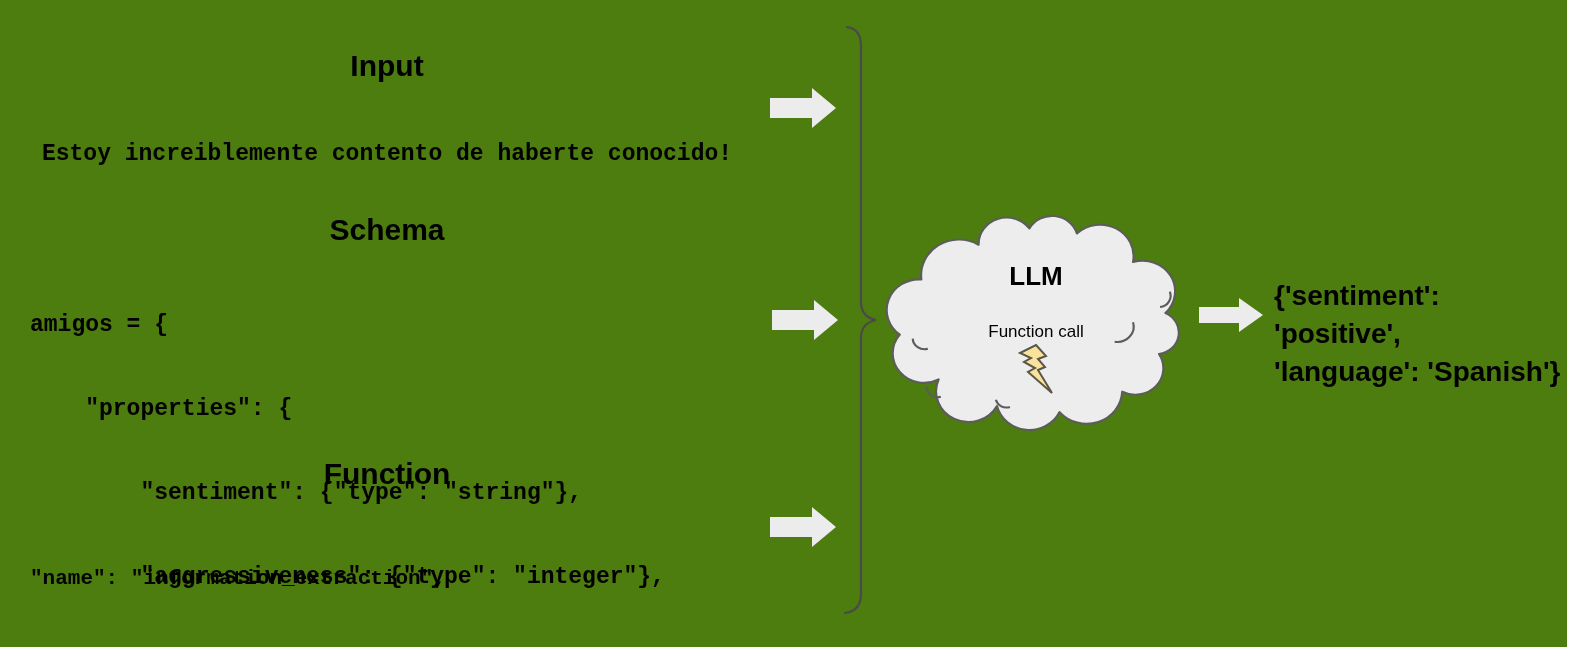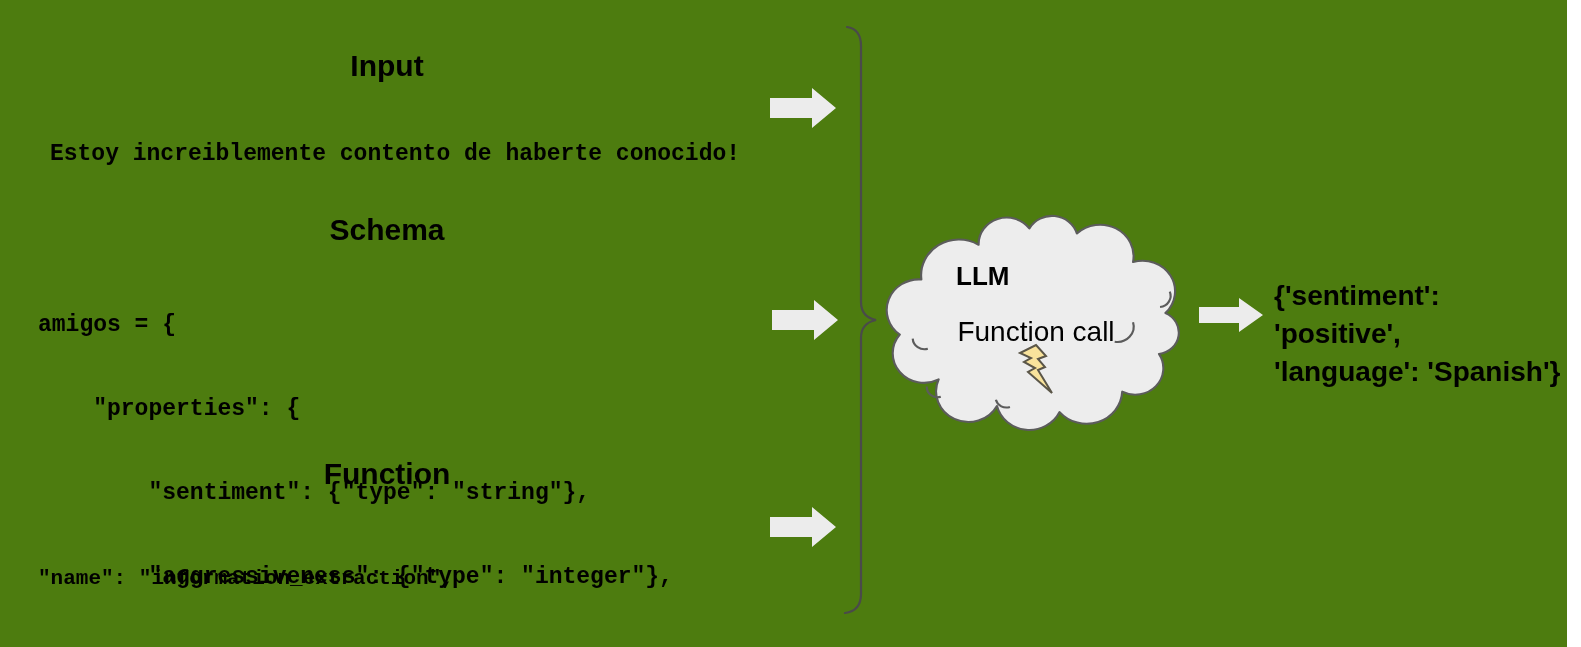--- a/index.html
+++ b/index.html
@@ -10,41 +10,40 @@
   .abs{position:absolute;}
   .layer{position:absolute;left:0;top:0;}
   .col-heading{
     left:27px;width:720px;text-align:center;
     font-weight:bold;font-size:30px;line-height:36px;
     font-family:"Liberation Sans",sans-serif;
   }
   .mono{
     font-family:"Liberation Mono",monospace;font-weight:bold;
     white-space:pre;
-    margin-left:8px;
   }
   .input-lines{
     left:27px;width:720px;text-align:center;
     font-size:23px;line-height:28px;
   }
   .schema-code{
     left:30px;top:255px;
     font-size:23px;line-height:28px;text-align:left;
   }
   .function-code{
     left:30px;top:486px;
     font-size:21px;line-height:37px;text-align:left;
   }
   .llm-title{
-    left:956px;top:260px;width:160px;text-align:left;
+    left:956px;top:260px;width:160px;text-align:center;
     font-size:26px;font-weight:bold;line-height:32px;
   }
   .llm-subtitle{
     left:936px;top:318px;width:200px;text-align:center;
-    font-size:28px;font-weight:normal;line-height:28px;
+    font-size:17px;font-weight:normal;line-height:28px;
   }
   .output-lines{
     left:1274px;top:277px;width:300px;text-align:left;
     font-size:28px;font-weight:bold;line-height:38px;
   }
 </style>
 </head>
 <body>
 
 <div class="canvas">

